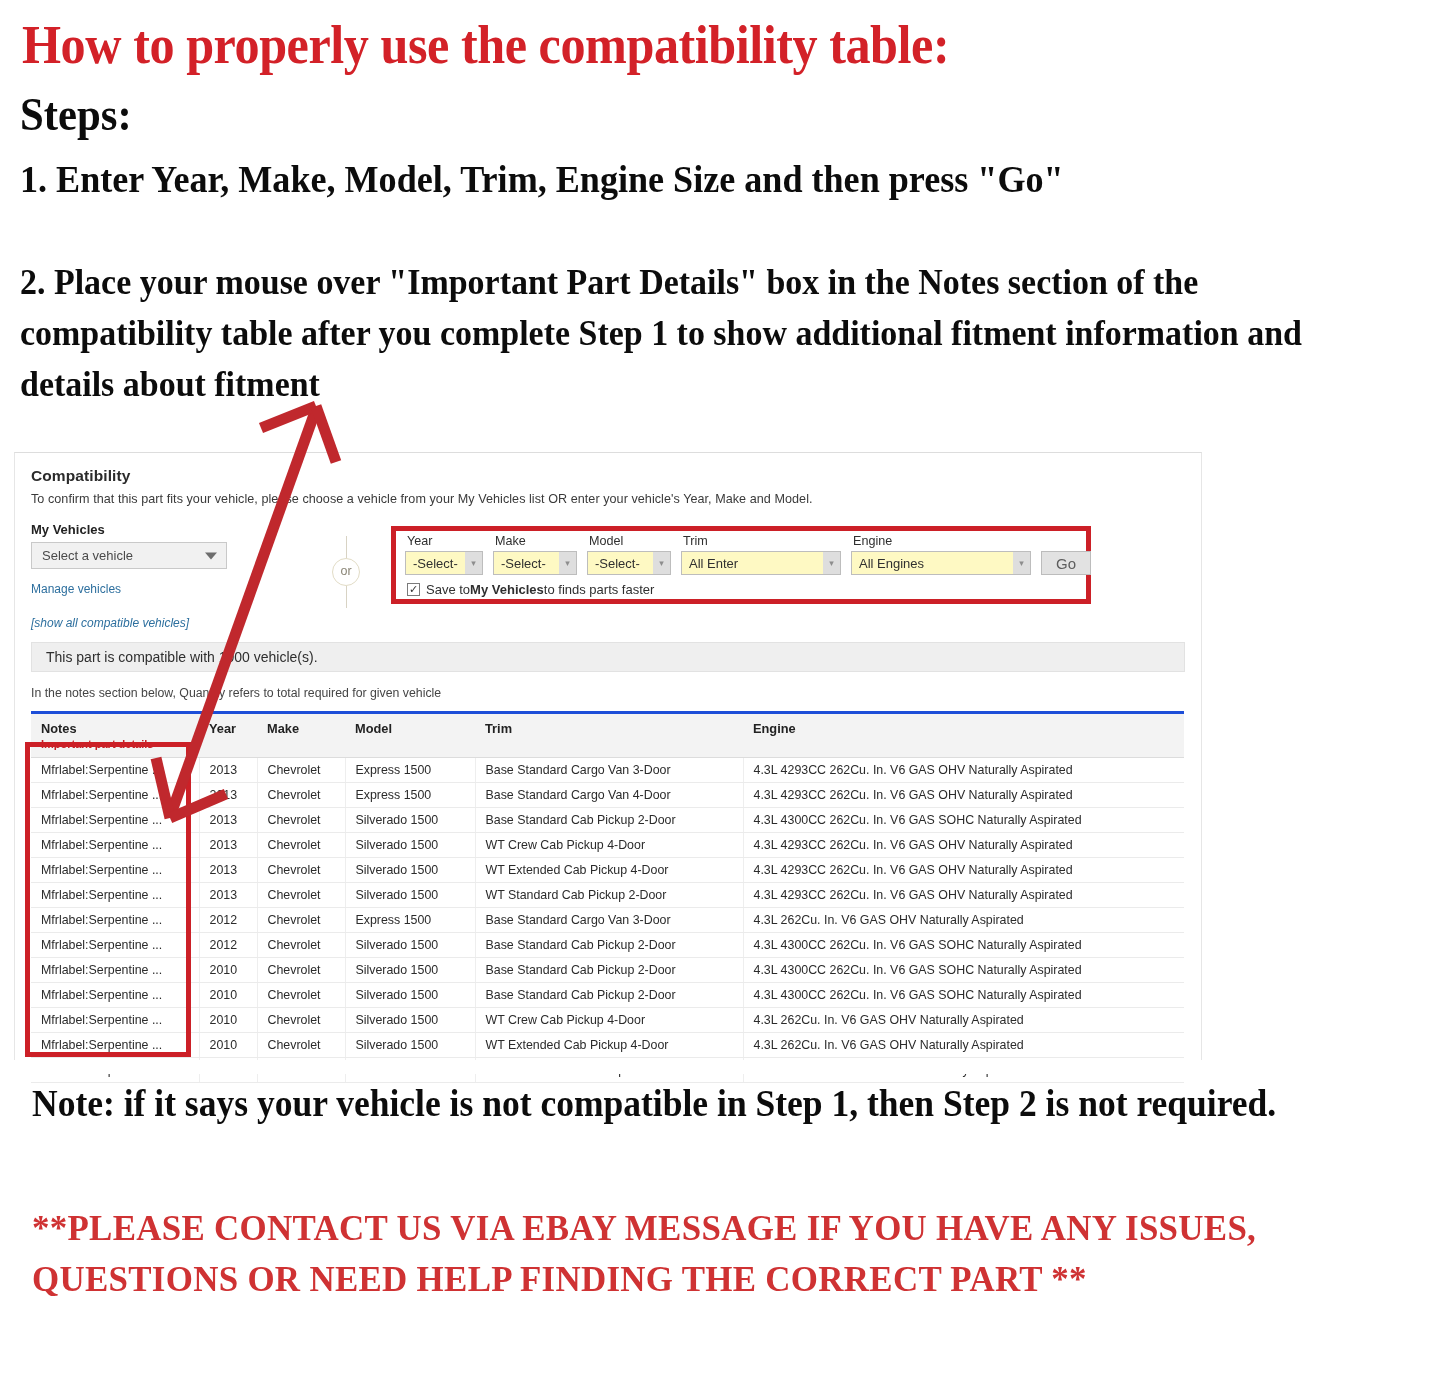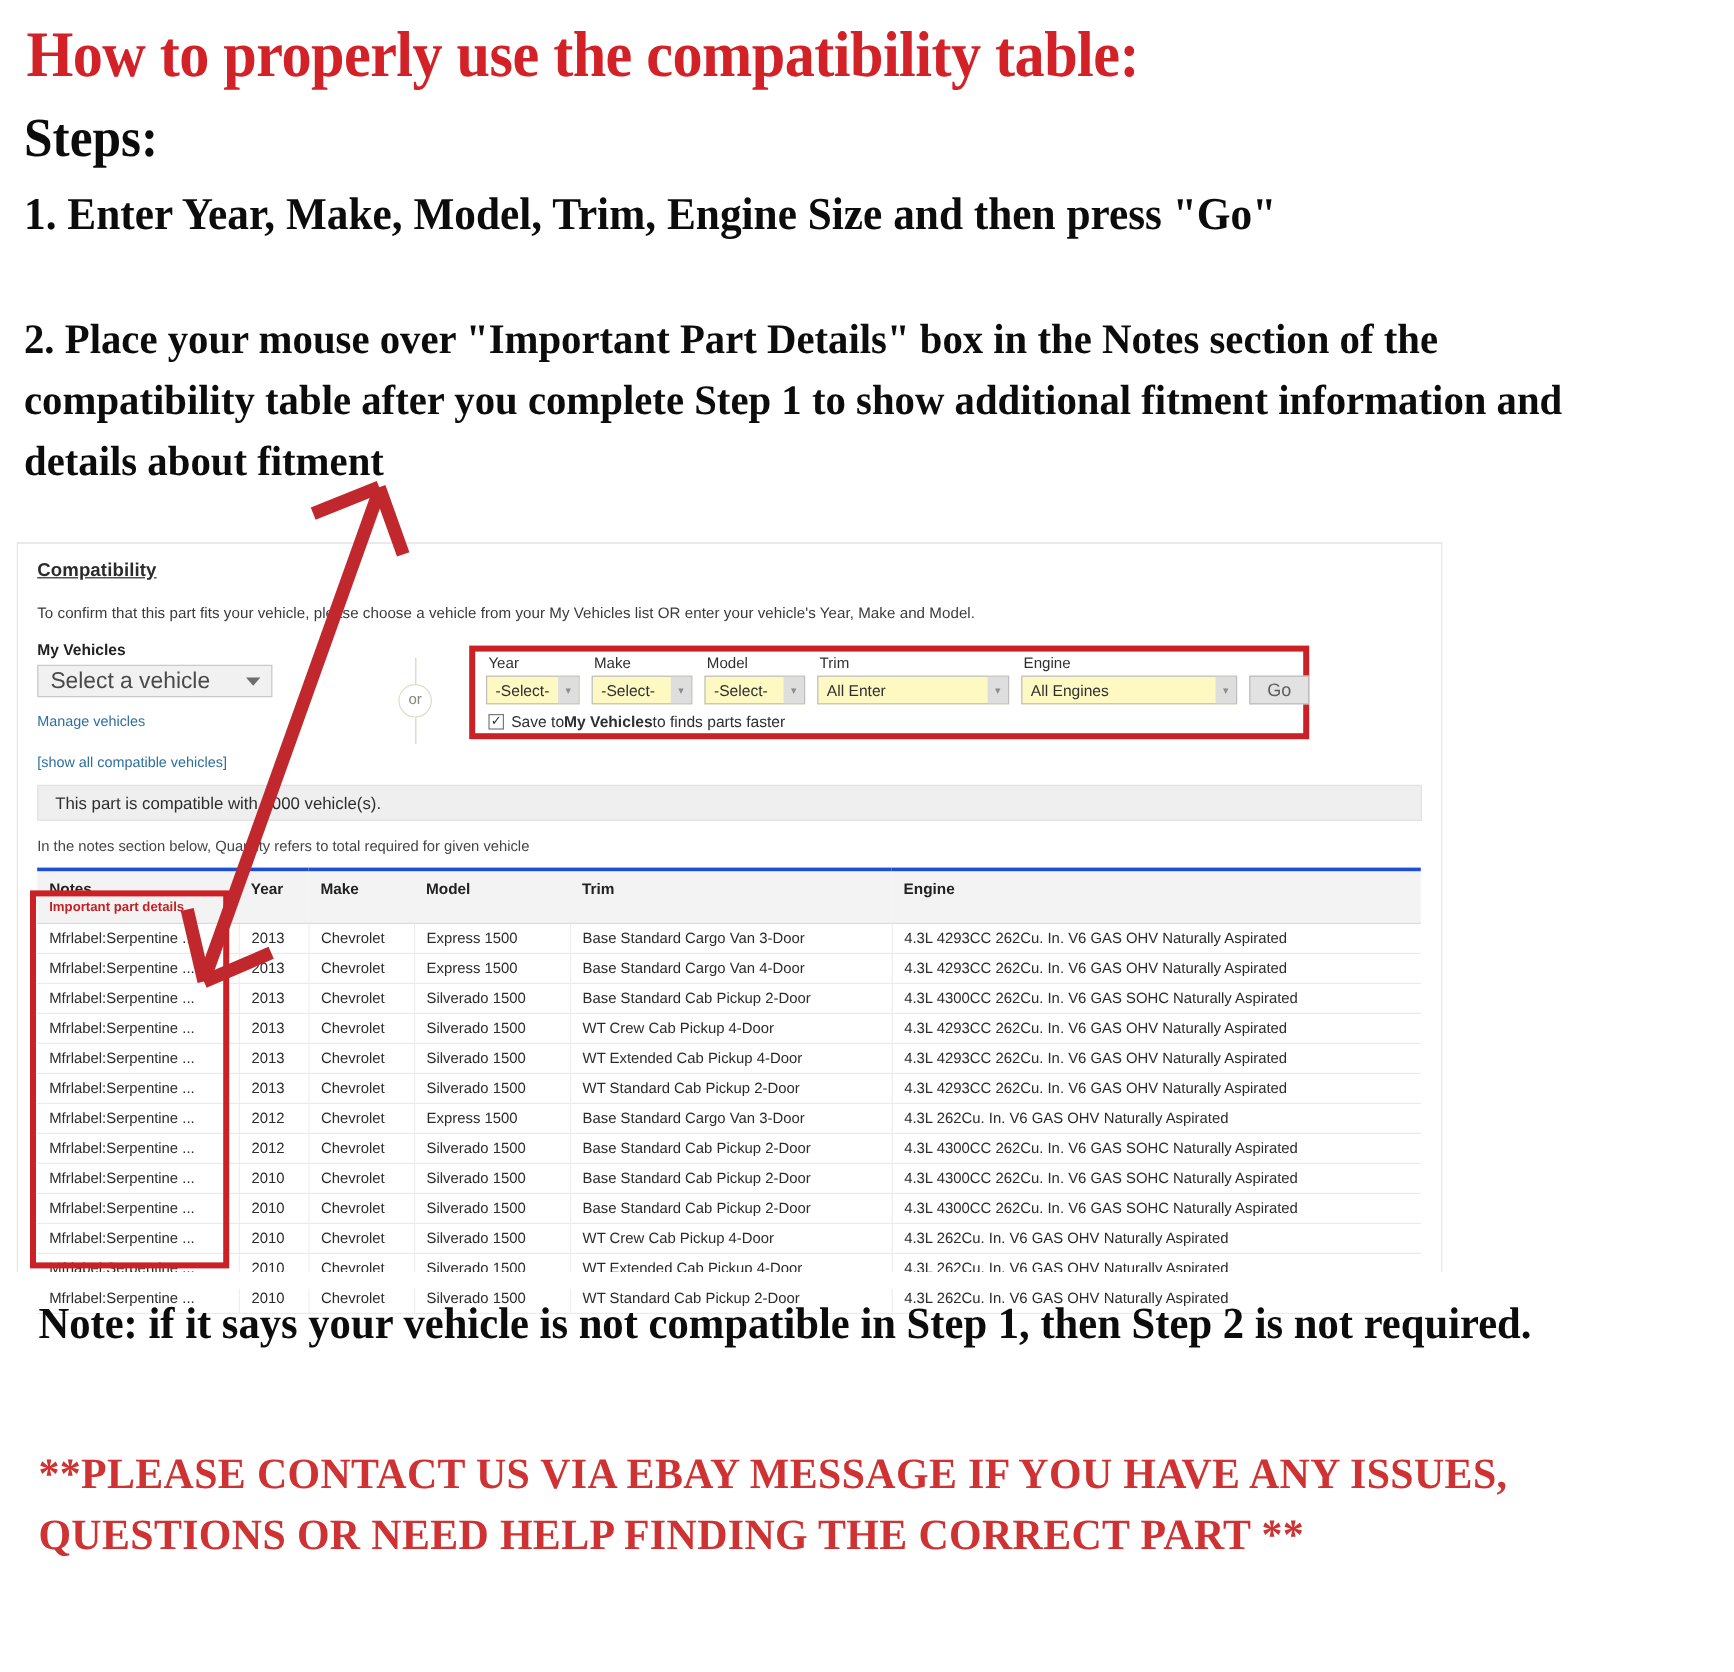--- a/index.html
+++ b/index.html
@@ -48,44 +48,43 @@
   
   .compat-panel{
     position:absolute;left:14px;top:452px;width:1188px;height:610px;
     background:#fff;border:1px solid #e6e6e6;border-top:1px solid #dddddd;
     box-sizing:border-box;
   }
   .compat-inner{position:absolute;left:0;top:0;right:0;bottom:0;padding:14px 16px 0 16px;}
 
   .compat-title{
     font-size:15.5px;font-weight:bold;color:#2b2b2b;letter-spacing:.1px;
-    margin:0 0 19px 0;
-    text-decoration:underline;
+    margin:0 0 7px 0;
   }
   .compat-sub{
     font-size:12.6px;color:#3a3a3a;margin:0 0 16px 0;letter-spacing:.05px;
   }
 
   .form-row{position:relative;height:118px;}
 
   
   .mv-label{font-size:13px;font-weight:bold;color:#222;margin-bottom:5px;}
   .mv-select{
     width:196px;height:27px;background:#f1f1f1;border:1px solid #c9c9c9;
     box-sizing:border-box;display:flex;align-items:center;
-    padding:0 6px 0 10px;font-size:19px;color:#4a4a4a;position:relative;
+    padding:0 6px 0 10px;font-size:13px;color:#4a4a4a;position:relative;
   }
   .mv-select .caret{
     position:absolute;right:9px;top:50%;transform:translateY(-50%);
     width:0;height:0;border-left:6px solid transparent;border-right:6px solid transparent;
     border-top:7px solid #6d6d6d;
   }
   .link{color:#2d6f9e;font-size:12px;cursor:pointer;}
   .mv-manage{margin-top:13px;}
-  .mv-showall{margin-top:20px;}
+  .mv-showall{margin-top:20px;font-style:italic;}
 
   
   .or-wrap{position:absolute;left:292px;top:14px;width:46px;text-align:center;}
   .or-line{width:1px;height:22px;background:#d8d3c4;margin:0 auto;}
   .or-circle{
     width:26px;height:26px;border-radius:50%;border:1px solid #e2dcc6;
     background:#fff;color:#8a8576;font-size:12.5px;line-height:24px;margin:0 auto;
   }
 
   

